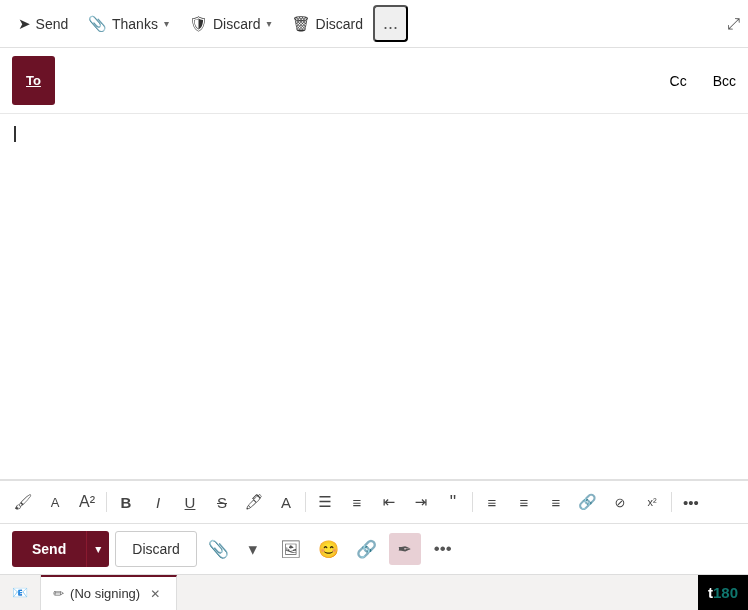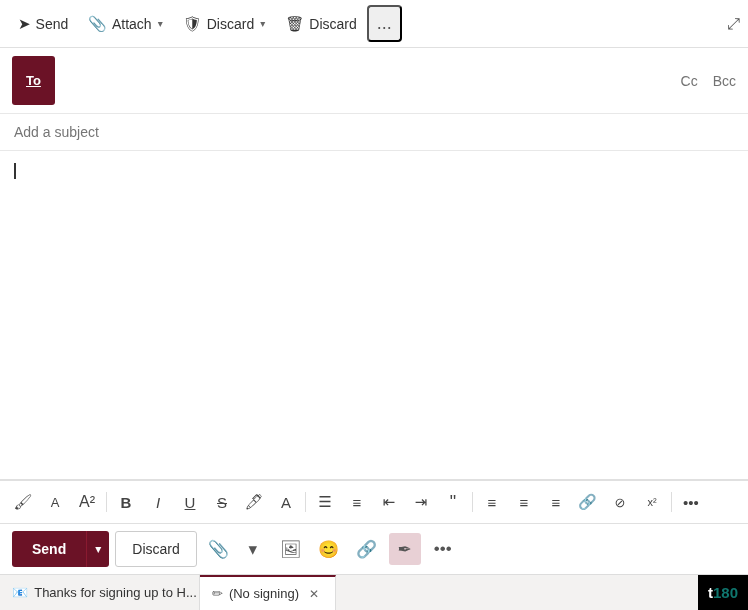--- a/index.html
+++ b/index.html
@@ -74,22 +74,22 @@
     }
     .to-input {
       flex: 1;
       border: none;
       outline: none;
       font-size: 14px;
       color: #333;
     }
     .cc-bcc {
       display: flex;
-      gap: 15px;
-      color: #737373;
+      gap: 26px;
+      color: #000000;
       font-size: 14px;
     }
     .cc-bcc span { cursor: pointer; }
 
     
     .subject-row {
       border-bottom: 1px solid #e8e8e8;
       padding: 10px 14px;
     }
     .subject-input {
@@ -283,21 +283,21 @@
 <body>
 
 <div class="top-toolbar">
   <button class="toolbar-btn">
     <span class="icon">➤</span>
     <span>Send</span>
   </button>
 
   <button class="toolbar-btn">
     <span class="icon">📎</span>
-    <span>Attach</span>
+    <span>Thanks</span>
     <span class="chevron">▾</span>
   </button>
 
   <button class="toolbar-btn">
     <span class="icon">🛡</span>
     <span>Discard</span>
     <span class="chevron">▾</span>
   </button>
 
   <button class="toolbar-btn">
@@ -316,23 +316,20 @@
 
   <div class="to-row">
     <div class="to-badge">To</div>
     <input class="to-input" type="text" style="">
     <div class="cc-bcc">
       <span>Cc</span>
       <span>Bcc</span>
     </div>
   </div>
 
-  <div class="subject-row">
-    <input class="subject-input" type="text" placeholder="Add a subject" style="">
-  </div>
 
   <div class="body-area">
     <span class="cursor-blink"></span>
   </div>
 </div>
 
 <div class="format-toolbar">
 
   <button class="fmt-btn" title="Format Painter">🖌</button>
 
@@ -387,21 +384,20 @@
   <button class="icon-btn" title="Emoji">😊</button>
   <button class="icon-btn" title="Link">🔗</button>
   <button class="icon-btn icon-btn-highlight" title="Signature">✒</button>
   <button class="icon-btn" title="More options">•••</button>
 
 </div>
 
 <div class="tab-bar">
   <div class="tab">
     <span class="tab-icon">📧</span>
-    <span>Thanks for signing up to H...</span>
   </div>
   <div class="tab active-tab">
     <span class="tab-icon">✏</span>
     <span>(No signing)</span>
     <span class="tab-close">✕</span>
   </div>
 
   <div class="brand-logo">
     <span class="t">t</span>
     <span class="highlight">180</span>

